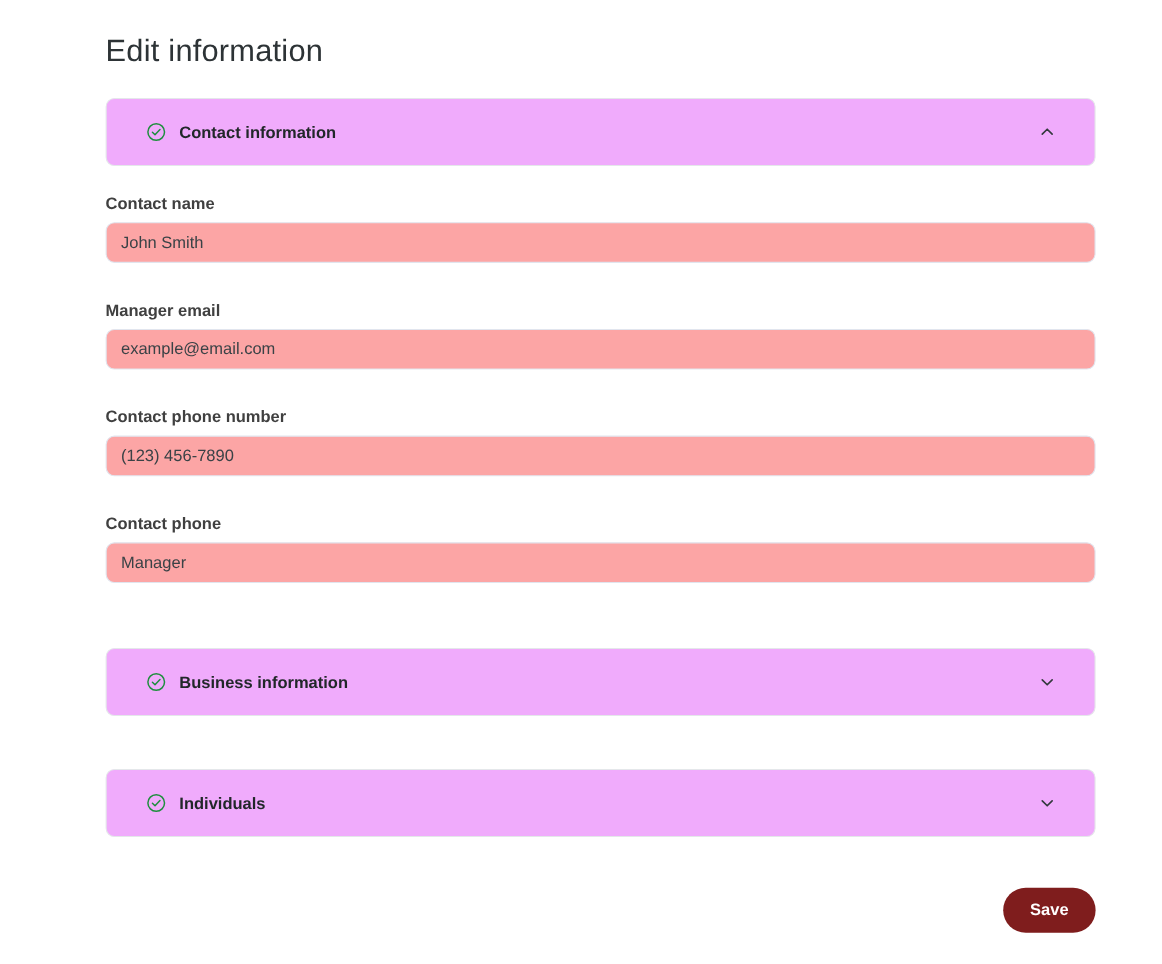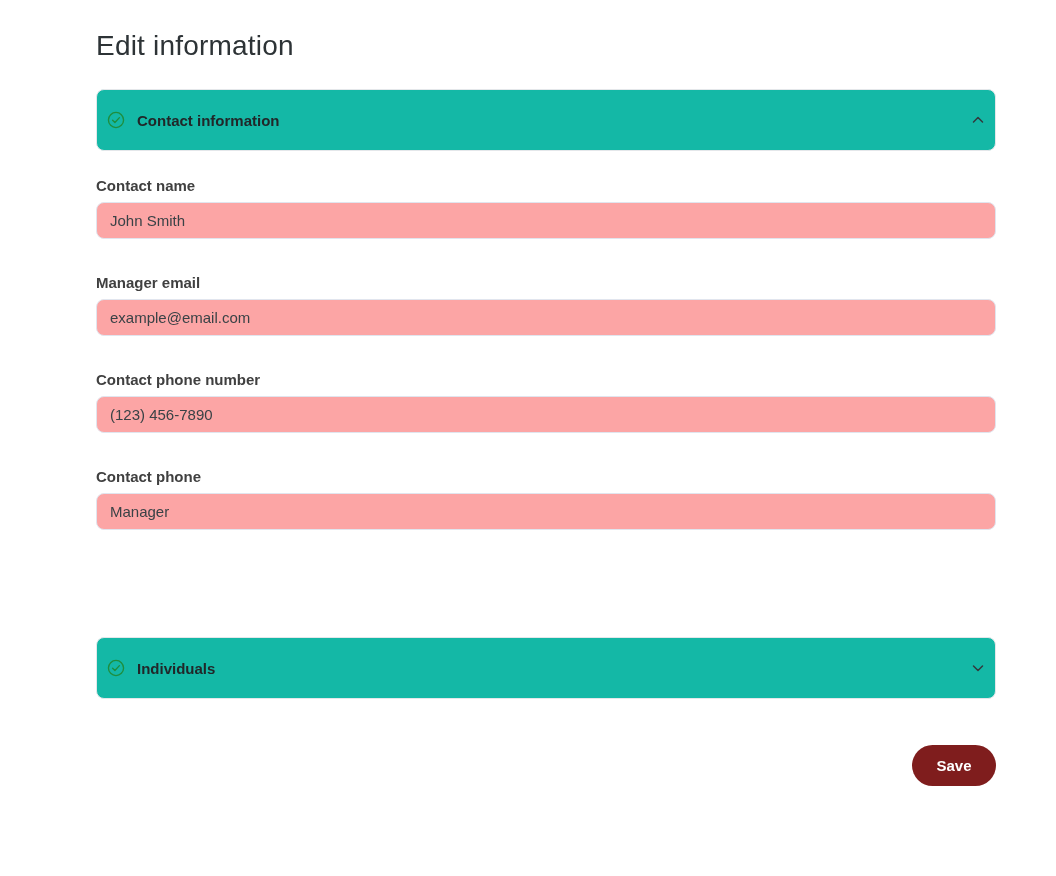--- a/index.html
+++ b/index.html
@@ -17,26 +17,26 @@
   .page-title {
     font-size: 28px;
     font-weight: 500;
     letter-spacing: 0.2px;
     color: #2d3336;
     margin-bottom: 27px;
   }
   .accordion {
     width: 100%;
     height: 62px;
-    background: #14b8a6;
+    background: #f0abfc;
     border: 1px solid #e4e7ea;
     border-radius: 8px;
     display: flex;
     align-items: center;
-    padding: 0 10px;
+    padding: 0 36px;
     cursor: pointer;
   }
   .accordion .check-icon {
     width: 18px; height: 18px;
     display: inline-flex;
     flex: none;
   }
   .accordion .acc-label {
     font-size: 15px;
     font-weight: 700;
@@ -127,20 +127,34 @@
       <input class="field-input" type="text" value="(123) 456-7890" style="">
     </div>
     <div class="field">
       <label class="field-label">Contact phone</label>
       <input class="field-input" type="text" value="Manager" style="">
     </div>
   </div>
 
   <div class="gap-after-fields"></div>
 
+  <div class="accordion">
+    <span class="check-icon">
+      <svg viewBox="0 0 20 20" width="18" height="18">
+        <circle cx="10" cy="10" r="8.4" fill="none" stroke="#1e8e3e" stroke-width="1.5"></circle>
+        <path d="M6.2 10.3 L8.8 12.8 L13.8 7.4" fill="none" stroke="#1e8e3e" stroke-width="1.5" stroke-linecap="round" stroke-linejoin="round"></path>
+      </svg>
+    </span>
+    <span class="acc-label">Business information</span>
+    <span class="chevron">
+      <svg viewBox="0 0 14 14" width="14" height="14">
+        <path d="M2.5 5 L7 9.5 L11.5 5" fill="none" stroke="#33393d" stroke-width="1.5" stroke-linecap="round" stroke-linejoin="round"></path>
+      </svg>
+    </span>
+  </div>
 
   <div class="gap-between-acc"></div>
 
   <div class="accordion">
     <span class="check-icon">
       <svg viewBox="0 0 20 20" width="18" height="18">
         <circle cx="10" cy="10" r="8.4" fill="none" stroke="#1e8e3e" stroke-width="1.5"></circle>
         <path d="M6.2 10.3 L8.8 12.8 L13.8 7.4" fill="none" stroke="#1e8e3e" stroke-width="1.5" stroke-linecap="round" stroke-linejoin="round"></path>
       </svg>
     </span>

